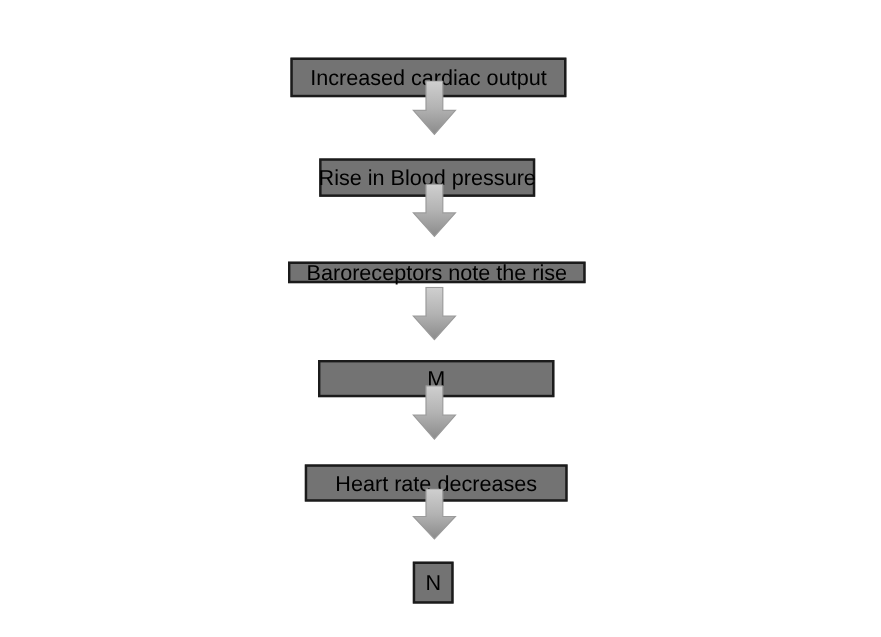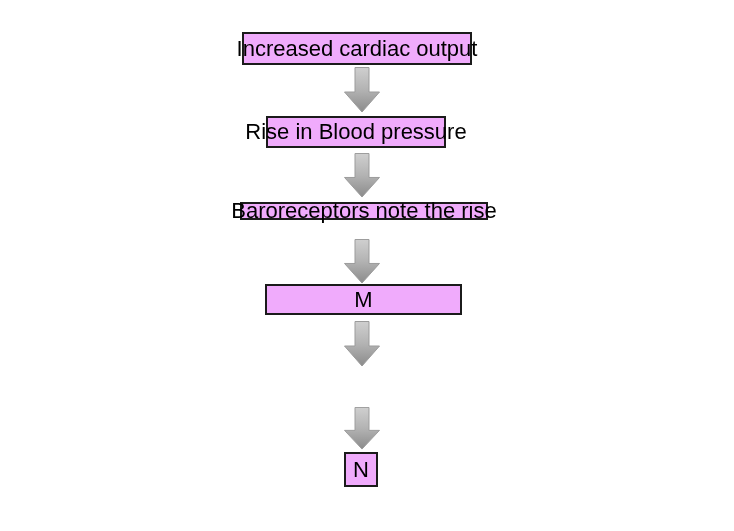--- a/index.html
+++ b/index.html
@@ -11,29 +11,30 @@
     position: relative;
     width: 734px;
     height: 531px;
     background: #ffffff;
     font-family: "Liberation Sans", sans-serif;
     overflow: hidden;
   }
   .node {
     position: absolute;
     box-sizing: border-box;
-    background: #f0abfc;
+    background: #737373;
     border: 2.5px solid #1b1b1b;
     display: flex;
     align-items: center;
     justify-content: center;
-    font-size: 22px;
+    font-size: 18px;
     line-height: 1;
     color: #000000;
     white-space: nowrap;
+    margin-top: 16px;
   }
   #node-1 { left: 242px; top: 32px;  width: 230px; height: 33px; }
   #node-2 { left: 266px; top: 116px; width: 180px; height: 32px; }
   #node-3 { left: 240px; top: 202px; width: 248px; height: 18px; }
   #node-4 { left: 265px; top: 284px; width: 197px; height: 31px; }
   #node-5 { left: 254px; top: 371px; width: 219px; height: 31px; }
   #node-6 { left: 344px; top: 452px; width: 34px;  height: 35px; }
 
   .arrow {
     position: absolute;
@@ -87,20 +88,21 @@
   </div>
 
   <div class="node" id="node-4">M</div>
 
   <div class="arrow" id="arrow-4">
     <svg viewBox="0 0 40 46" preserveAspectRatio="none">
       <path d="M13 0.5 H27 V25 H37.5 L20 45 L2.5 25 H13 Z" fill="url(#arrowGrad)" stroke="#9b9b9b" stroke-width="1"></path>
     </svg>
   </div>
 
+  <div class="node" id="node-5">Heart rate decreases</div>
 
   <div class="arrow" id="arrow-5">
     <svg viewBox="0 0 40 46" preserveAspectRatio="none">
       <path d="M13 0.5 H27 V25 H37.5 L20 45 L2.5 25 H13 Z" fill="url(#arrowGrad)" stroke="#9b9b9b" stroke-width="1"></path>
     </svg>
   </div>
 
   <div class="node" id="node-6">N</div>
 
 </div>

